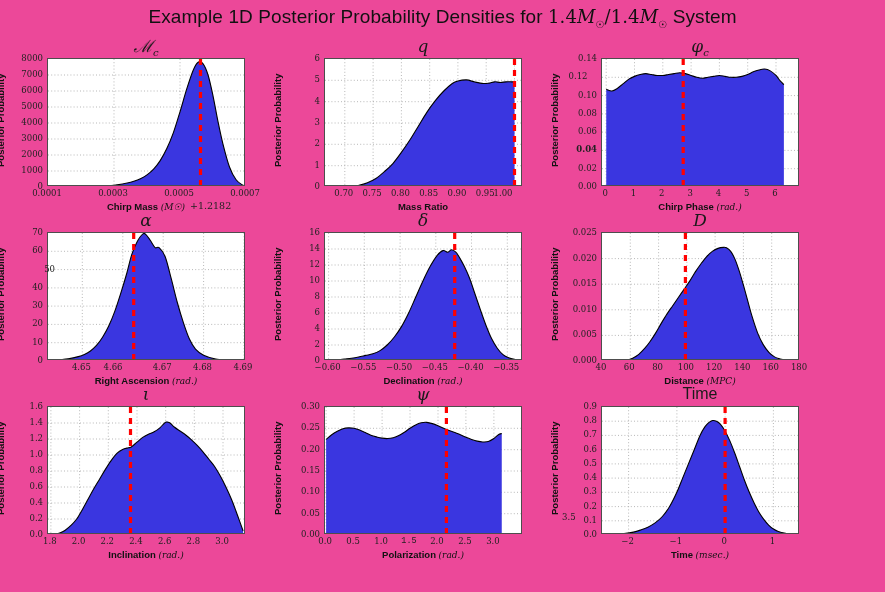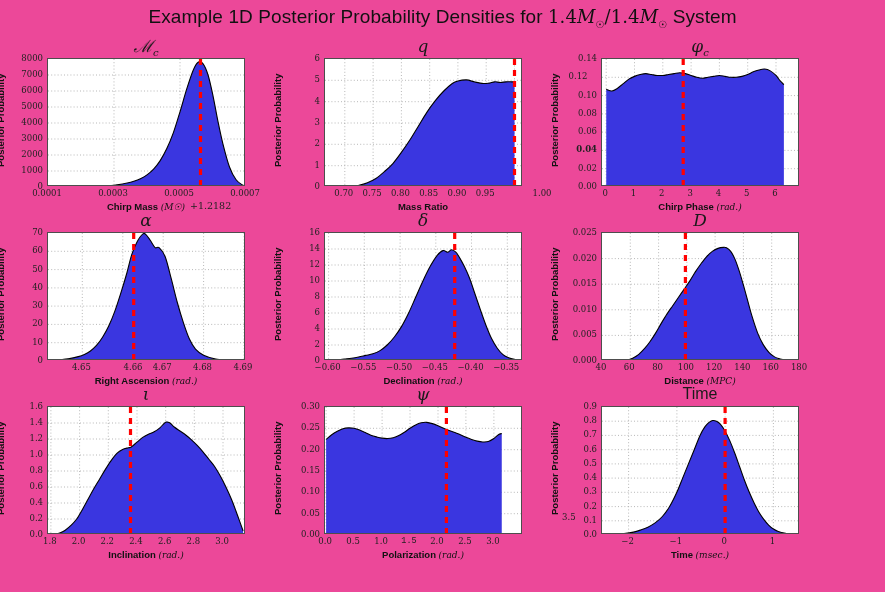--- a/index.html
+++ b/index.html
@@ -117,21 +117,21 @@
         <div class="tick y" style="left: 282px; width: 38px; top: 122px;">3</div>
         <div class="tick y" style="left: 282px; width: 38px; top: 100.667px;">4</div>
         <div class="tick y" style="left: 282px; width: 38px; top: 79.3333px;">5</div>
         <div class="tick y" style="left: 282px; width: 38px; top: 58px;">6</div>
         <div class="tick x" style="left: 343.8px; top: 188px;">0.70</div>
         <div class="tick x" style="left: 372.086px; top: 188px;">0.75</div>
         <div class="tick x" style="left: 400.371px; top: 188px;">0.80</div>
         <div class="tick x" style="left: 428.657px; top: 188px;">0.85</div>
         <div class="tick x" style="left: 456.943px; top: 188px;">0.90</div>
         <div class="tick x" style="left: 485.229px; top: 188px;">0.95</div>
-        <div class="tick x" style="left: 542px; top: 188px; text-align: right;">1.00</div>
+        <div class="tick x" style="left: 503px; top: 188px; text-align: right;">1.00</div>
         <div class="ylabel" style="left: 272px; top: 167px;">Posterior Probability</div>
         <div class="xlabel" style="left: 324px; width: 198px; top: 201px;">Mass Ratio</div>
       </div>
       <div class="panel" style="left: 0px; top: 0px; width: 885px; height: 592px; pointer-events: none;">
         <div class="panel-title" style="left: 601px; width: 198px; top: 38px;"><span>φ</span><sub>c</sub></div>
         <div class="axes" style="left: 601px; top: 58px; width: 198px; height: 128px;">
           <svg width="198" height="128" viewBox="0 0 198 128">
             <line x1="4.2" y1="0" x2="4.2" y2="128" stroke="#9a9a9a" stroke-width="0.7" stroke-dasharray="1,2.2"></line>
             <line x1="32.5" y1="0" x2="32.5" y2="128" stroke="#9a9a9a" stroke-width="0.7" stroke-dasharray="1,2.2"></line>
             <line x1="60.8" y1="0" x2="60.8" y2="128" stroke="#9a9a9a" stroke-width="0.7" stroke-dasharray="1,2.2"></line>
@@ -186,25 +186,25 @@
             <path d="M0.00,127.45C1.68,127.36 6.73,127.18 10.10,126.90C13.47,126.63 16.84,126.35 20.20,125.81C23.57,125.26 27.61,124.34 30.31,123.61C33.00,122.88 34.35,122.36 36.37,121.42C38.39,120.47 40.41,119.44 42.43,117.94C44.45,116.45 46.47,114.74 48.49,112.46C50.51,110.17 52.53,107.43 54.55,104.23C56.57,101.03 58.59,97.52 60.61,93.26C62.63,88.99 64.65,84.11 66.67,78.63C68.69,73.14 70.71,66.74 72.73,60.34C74.76,53.94 76.98,46.63 78.80,40.23C80.61,33.83 81.96,27.12 83.64,21.94C85.33,16.76 87.01,12.65 88.90,9.14C90.78,5.64 93.41,2.13 94.96,0.91C96.51,-0.30 96.98,0.76 98.19,1.83C99.40,2.90 100.75,5.18 102.23,7.31C103.71,9.45 105.60,13.41 107.08,14.63C108.56,15.85 109.44,13.10 111.12,14.63C112.81,16.15 115.16,18.59 117.18,23.77C119.20,28.95 121.22,38.10 123.24,45.71C125.27,53.33 127.29,62.17 129.31,69.49C131.33,76.80 133.35,83.50 135.37,89.60C137.39,95.70 139.41,101.64 141.43,106.06C143.45,110.48 145.13,113.43 147.49,116.11C149.85,118.80 152.20,120.50 155.57,122.15C158.94,123.79 163.65,125.14 167.69,125.99C171.73,126.84 175.10,126.99 179.82,127.27C184.53,127.54 193.29,127.57 195.98,127.63 L195.98,128 L0.00,128 Z" fill="#3a36e0" stroke="none"></path>
             <path d="M0.00,127.45C1.68,127.36 6.73,127.18 10.10,126.90C13.47,126.63 16.84,126.35 20.20,125.81C23.57,125.26 27.61,124.34 30.31,123.61C33.00,122.88 34.35,122.36 36.37,121.42C38.39,120.47 40.41,119.44 42.43,117.94C44.45,116.45 46.47,114.74 48.49,112.46C50.51,110.17 52.53,107.43 54.55,104.23C56.57,101.03 58.59,97.52 60.61,93.26C62.63,88.99 64.65,84.11 66.67,78.63C68.69,73.14 70.71,66.74 72.73,60.34C74.76,53.94 76.98,46.63 78.80,40.23C80.61,33.83 81.96,27.12 83.64,21.94C85.33,16.76 87.01,12.65 88.90,9.14C90.78,5.64 93.41,2.13 94.96,0.91C96.51,-0.30 96.98,0.76 98.19,1.83C99.40,2.90 100.75,5.18 102.23,7.31C103.71,9.45 105.60,13.41 107.08,14.63C108.56,15.85 109.44,13.10 111.12,14.63C112.81,16.15 115.16,18.59 117.18,23.77C119.20,28.95 121.22,38.10 123.24,45.71C125.27,53.33 127.29,62.17 129.31,69.49C131.33,76.80 133.35,83.50 135.37,89.60C137.39,95.70 139.41,101.64 141.43,106.06C143.45,110.48 145.13,113.43 147.49,116.11C149.85,118.80 152.20,120.50 155.57,122.15C158.94,123.79 163.65,125.14 167.69,125.99C171.73,126.84 175.10,126.99 179.82,127.27C184.53,127.54 193.29,127.57 195.98,127.63" fill="none" stroke="#000000" stroke-width="1.1"></path>
             <line x1="85.7" y1="0" x2="85.7" y2="128" stroke="#ff0000" stroke-width="3.2" stroke-dasharray="6,5"></line>
           </svg>
         </div>
         <div class="tick y" style="left: 5px; width: 38px; top: 360px;">0</div>
         <div class="tick y" style="left: 5px; width: 38px; top: 341.714px;">10</div>
         <div class="tick y" style="left: 5px; width: 38px; top: 323.429px;">20</div>
         <div class="tick y" style="left: 5px; width: 38px; top: 305.143px;">30</div>
         <div class="tick y" style="left: 5px; width: 38px; top: 286.857px;">40</div>
-        <div class="tick y" style="left: 5px; width: 38px; top: 268.571px;">50</div>
+        <div class="tick y" style="left: 5px; width: 38px; top: 268.571px; padding-left: 12px;">50</div>
         <div class="tick y" style="left: 5px; width: 38px; top: 250.286px;">60</div>
         <div class="tick y" style="left: 5px; width: 38px; top: 232px;">70</div>
         <div class="tick x" style="left: 81.3469px; top: 362px;">4.65</div>
-        <div class="tick x" style="left: 133px; top: 362px;">4.66</div>
+        <div class="tick x" style="left: 113px; top: 362px;">4.66</div>
         <div class="tick x" style="left: 162.163px; top: 362px;">4.67</div>
         <div class="tick x" style="left: 202.571px; top: 362px;">4.68</div>
         <div class="tick x" style="left: 242.98px; top: 362px;">4.69</div>
         <div class="ylabel" style="left: -5px; top: 341px;">Posterior Probability</div>
         <div class="xlabel" style="left: 47px; width: 198px; top: 375px;">Right Ascension <span class="unit">(rad.)</span></div>
       </div>
       <div class="panel" style="left: 0px; top: 0px; width: 885px; height: 592px; pointer-events: none;">
         <div class="panel-title" style="left: 324px; width: 198px; top: 212px;">δ</div>
         <div class="axes" style="left: 324px; top: 232px; width: 198px; height: 128px;">
           <svg width="198" height="128" viewBox="0 0 198 128">

